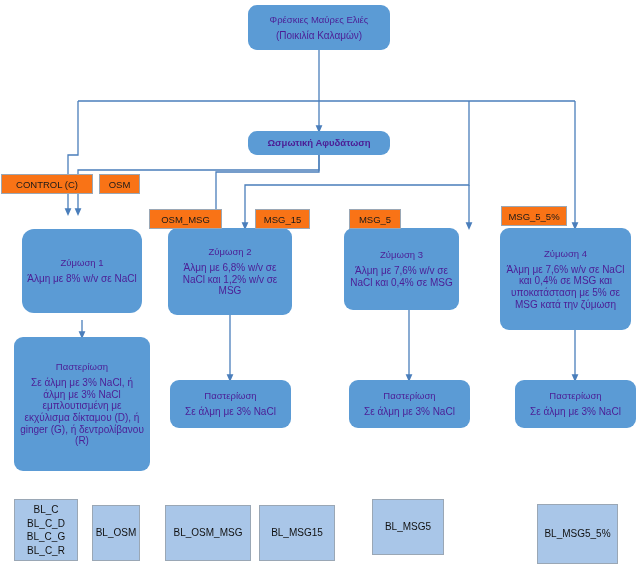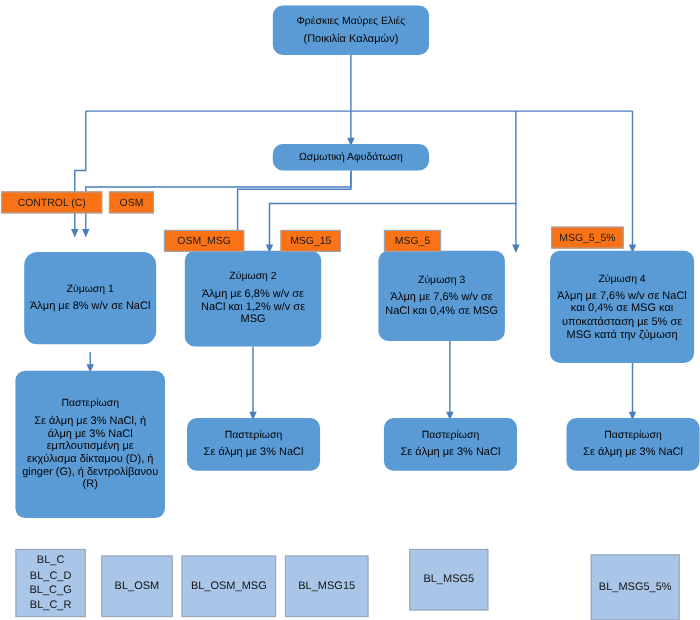--- a/index.html
+++ b/index.html
@@ -9,35 +9,35 @@
     font-family:"Liberation Sans","DejaVu Sans",sans-serif;
     position:relative;
     overflow:hidden;
   }
   #canvas{position:absolute;left:0;top:0;width:636px;height:564px;}
   svg.lines{position:absolute;left:0;top:0;width:636px;height:564px;pointer-events:none;}
 
   .node{
     position:absolute;
     background:#5B9BD5;
-    color:#000000;
+    color:#4c1d95;
     border-radius:9px;
     box-sizing:border-box;
     display:flex;
     flex-direction:column;
     align-items:center;
     justify-content:center;
     text-align:center;
     padding:4px 5px;
     line-height:1.16;
     z-index:3;
   }
   .node .title{font-size:9.5px;margin-bottom:5px;}
   .node .body{font-size:10px;}
-  .node.single .title{margin-bottom:0;}
+  .node.single .title{margin-bottom:0;font-weight:bold;}
 
   .tag{
     position:absolute;
     background:#f97316;
     border:1px solid #9AA7B5;
     color:#1a1a1a;
     font-size:9.5px;
     box-sizing:border-box;
     display:flex;
     align-items:center;
@@ -156,21 +156,21 @@
   <div class="tag" style="left:349px;top:209px;width:52px;height:20px;">MSG_5</div>
   <div class="tag" style="left:501px;top:206px;width:66px;height:20px;">MSG_5_5%</div>
 
   <div class="bl" style="left:14px;top:499px;width:64px;height:62px;">
     <span>BL_C</span>
     <span>BL_C_D</span>
     <span>BL_C_G</span>
     <span>BL_C_R</span>
   </div>
 
-  <div class="bl" style="left:92px;top:505px;width:65px;height:56px;">
+  <div class="bl" style="left:92px;top:505px;width:48px;height:56px;">
     <span>BL_OSM</span>
   </div>
 
   <div class="bl" style="left:165px;top:505px;width:86px;height:56px;">
     <span>BL_OSM_MSG</span>
   </div>
 
   <div class="bl" style="left:259px;top:505px;width:76px;height:56px;">
     <span>BL_MSG15</span>
   </div>

